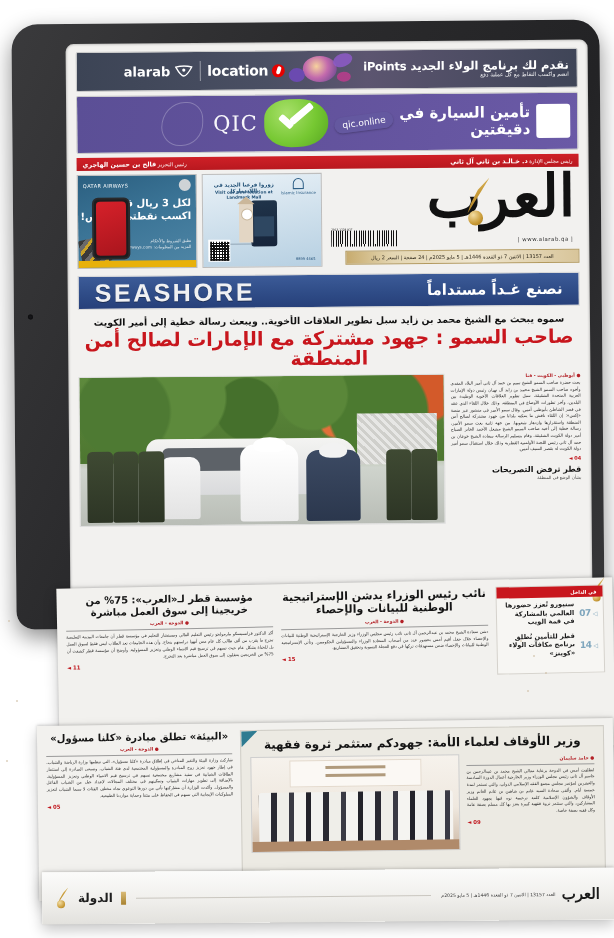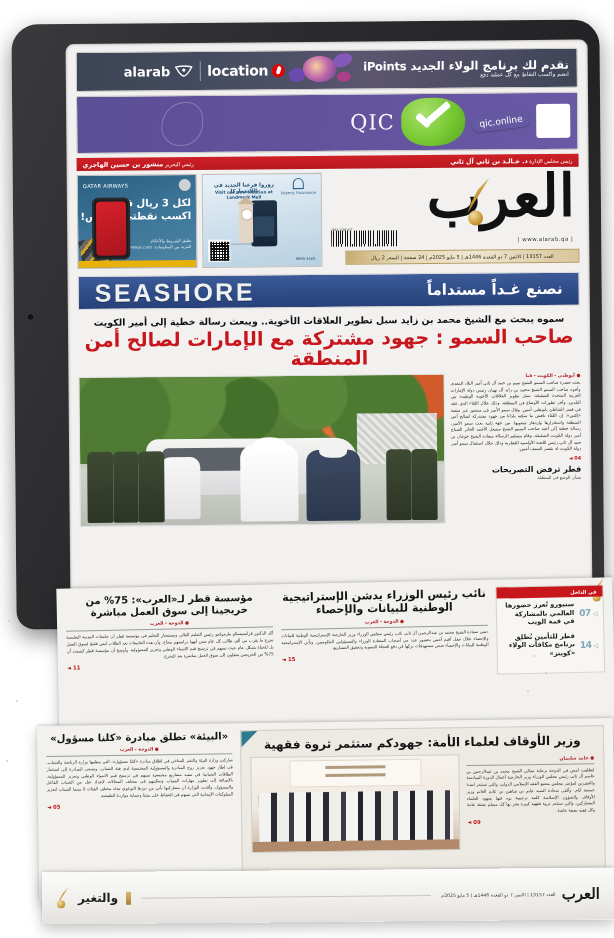--- a/index.html
+++ b/index.html
@@ -296,37 +296,41 @@
                     <circle cx="9" cy="5" r="1.6" fill="#fff"></circle>
                   </svg>
               </span>
               <span>alarab</span>
             </div>
           </div>
         </div>
 
         <div class="ad-qic">
           <div class="qic-qr"><i class="qr-in"></i></div>
+          <div class="qic-txt">
+            <div class="t1">تأمين السيارة في</div>
+            <div class="t2">دقيقتين</div>
+          </div>
           <div class="qic-url">qic.online</div>
           <div class="qic-check">
             <span class="hand"></span>
               <span class="tick"></span>
           </div>
           <span class="qic-swirl"></span>
           <div class="qic-brand">QIC</div>
         </div>
 
         <div class="redstrip">
           <div class="rs">
             <span>رئيس مجلس الإدارة</span>
             <b>د. خـالـد بن ثاني آل ثاني</b>
           </div>
           <div class="rs">
             <span>رئيس التحرير</span>
-            <b>منشور بن حسين الهاجري</b>
+            <b>فالح بن حسين الهاجري</b>
           </div>
         </div>
 
         <div class="mast">
 
           <div class="mast-logo">
             <div class="alarab">العرب</div>
             <div class="quill">
               <span class="feather"></span>
                 <span class="ball"></span>
@@ -488,21 +492,21 @@
   <div class="sheet" id="sheet3">
     <div class="s-in" style="padding:0;">
       <div class="botbar">
         <div class="bb-right">
           <span class="bb-logo">العرب</span>
           <span class="bb-issue">العدد 13157 | الاثنين 7 ذو القعدة 1446هـ | 5 مايو 2025م</span>
         </div>
         <span class="bb-line"></span>
         <div class="bb-mid">
           <span class="bb-tick"></span>
-          <span class="bb-sec">والتغير</span>
+          <span class="bb-sec">الدولة</span>
           <span class="bb-quill">
               <span class="f"></span>
               <span class="b"></span>
             </span>
         </div>
       </div>
     </div>
   </div>
 
   <span class="speckle" style="left:520px;top:640px;"></span>

